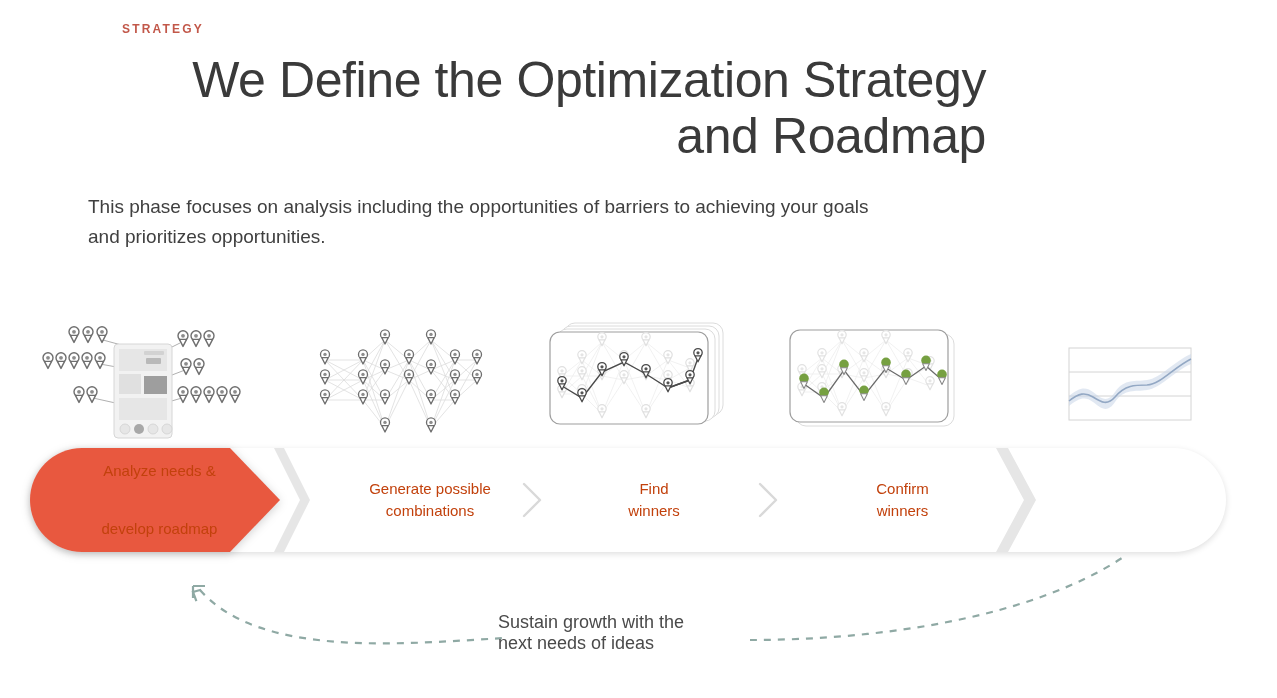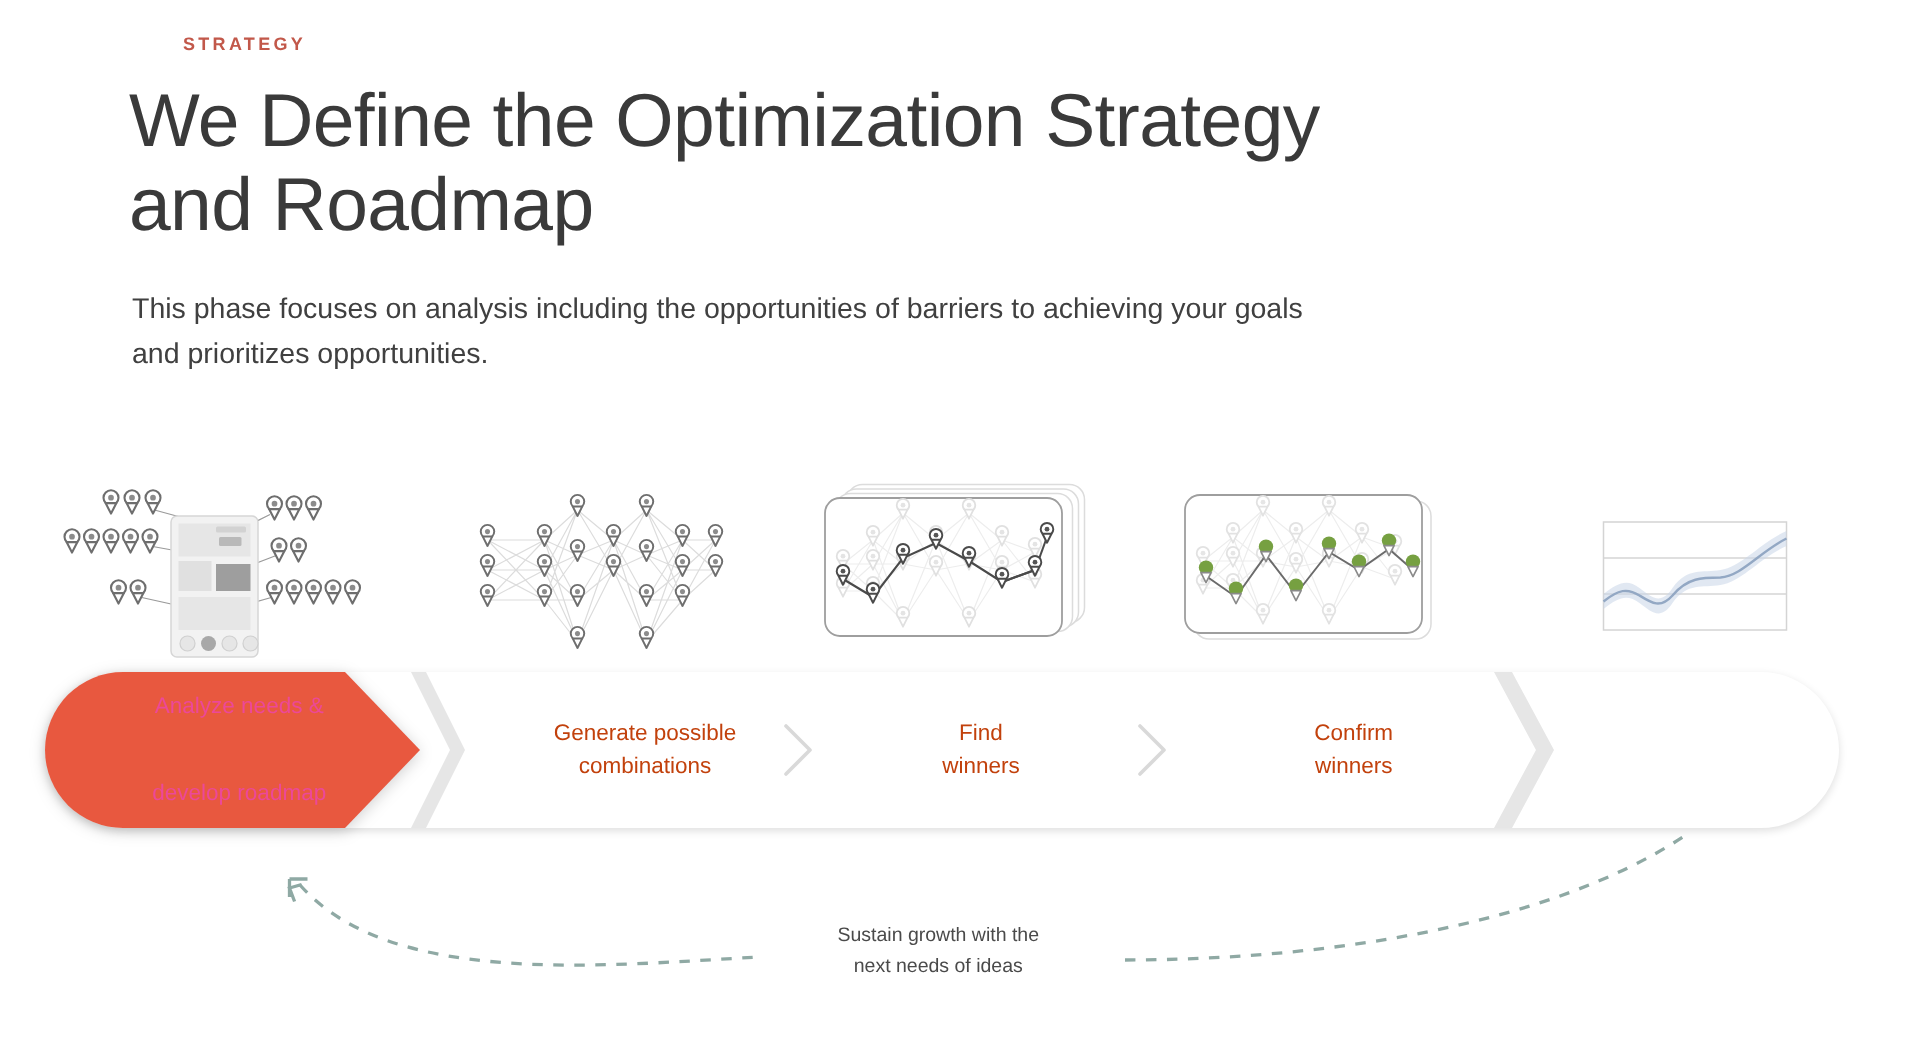--- a/index.html
+++ b/index.html
@@ -16,21 +16,21 @@
   
   .eyebrow{
     position:absolute;left:88px;top:22px;
     font-size:12px;font-weight:700;letter-spacing:2.2px;
     color:#c2584a;
     margin-left:34px;
   }
   .headline{
     position:absolute;left:86px;top:52px;width:900px;
     font-size:50px;line-height:56px;font-weight:400;
-    color:#3a3a3a;letter-spacing:-0.4px;
+    color:#3a3a3a;letter-spacing:-0.4px;text-align:right;
   }
   .subhead{
     position:absolute;left:88px;top:192px;width:790px;
     font-size:19px;line-height:30px;font-weight:400;color:#404040;
   }
 
   
   .illus-row{position:absolute;left:0;top:318px;width:1277px;height:130px;}
   .illus{position:absolute;top:0;}
   .i1{left:40px;width:225px;height:130px;}
@@ -52,33 +52,33 @@
   .flow-active{
     position:absolute;left:0;top:0;width:265px;height:104px;
     filter:drop-shadow(0 2px 5px rgba(0,0,0,0.18));
   }
   .step-label{
     position:absolute;top:0;height:104px;
     display:flex;flex-direction:column;align-items:center;justify-content:center;
     font-size:15px;line-height:22px;text-align:center;color:#c2410c;
     font-weight:400;
   }
-  .step-label.on{color:#ec4899;gap:36px;}
+  .step-label.on{color:#c2410c;gap:36px;}
   .sl1{left:22px;width:215px;}
   .sl2{left:280px;width:240px;}
   .sl3{left:524px;width:200px;}
   .sl4{left:760px;width:225px;}
   .sl5{left:1010px;width:215px;}
   .chev{position:absolute;top:0;height:104px;width:40px;}
 
   
   .loop{position:absolute;left:0px;top:548px;width:1277px;height:130px;}
   .loop-text{
     position:absolute;left:498px;top:612px;width:255px;
-    text-align:center;font-size:13px;line-height:21px;color:#4a4a4a;
+    font-size:18px;line-height:21px;color:#4a4a4a;
   }
 </style>
 </head>
 <body>
 
 <div class="page">
 
   <div class="eyebrow">STRATEGY</div>
 
   <div class="headline">

